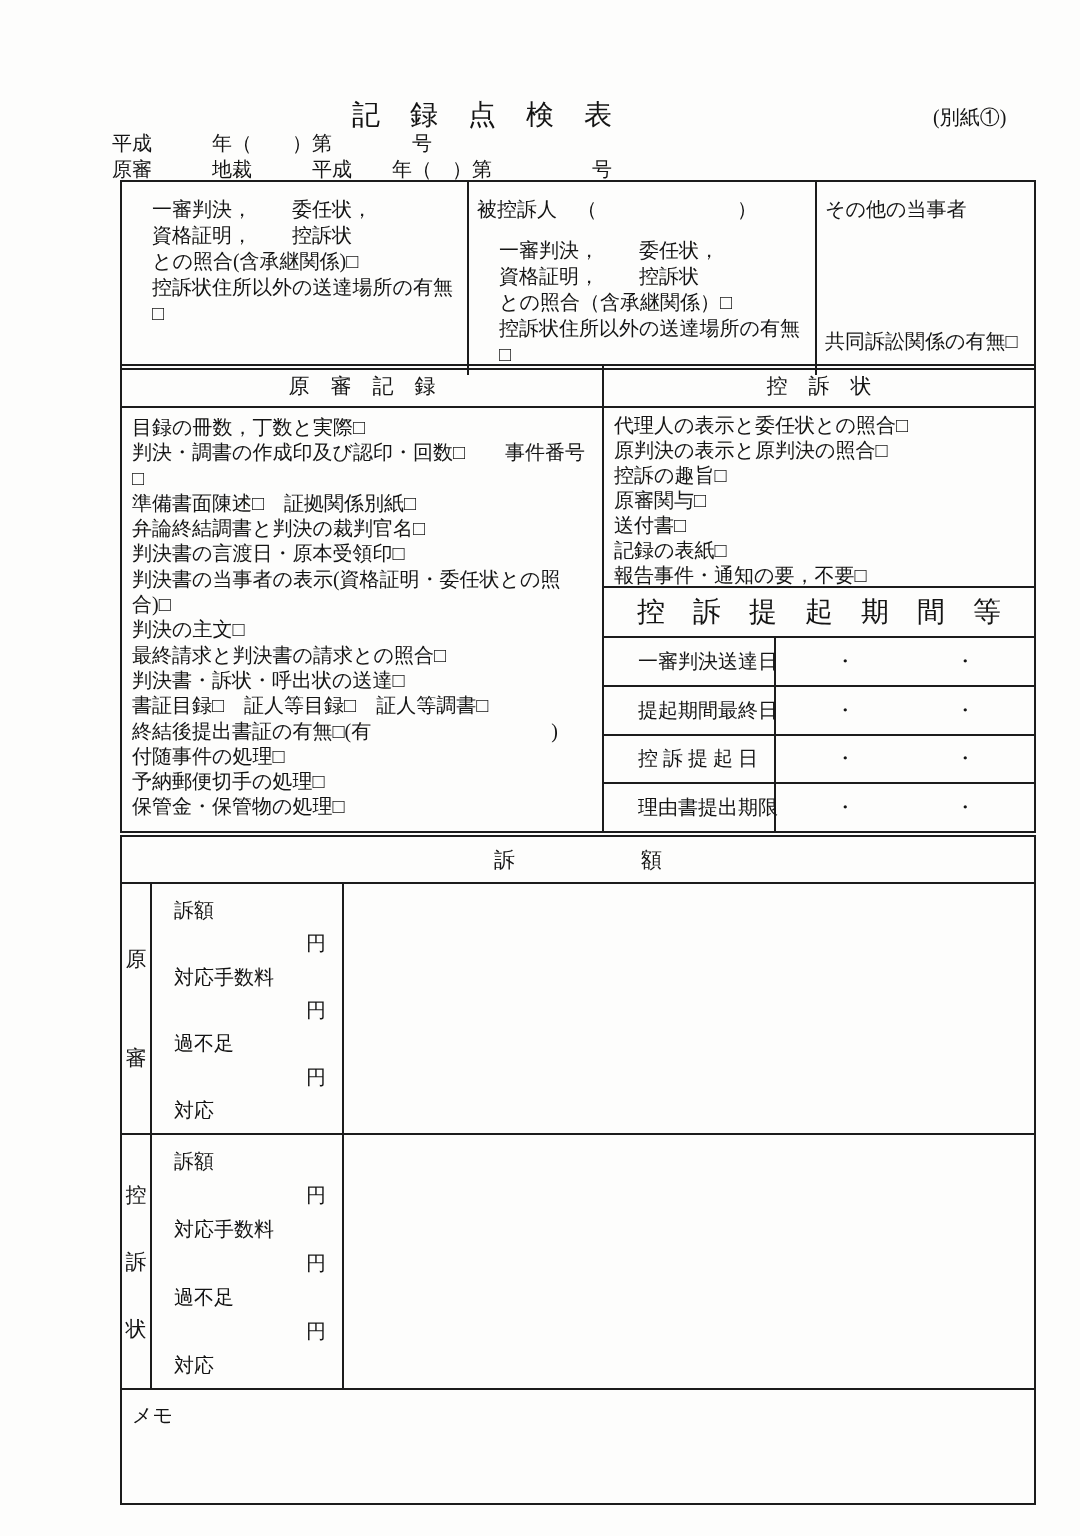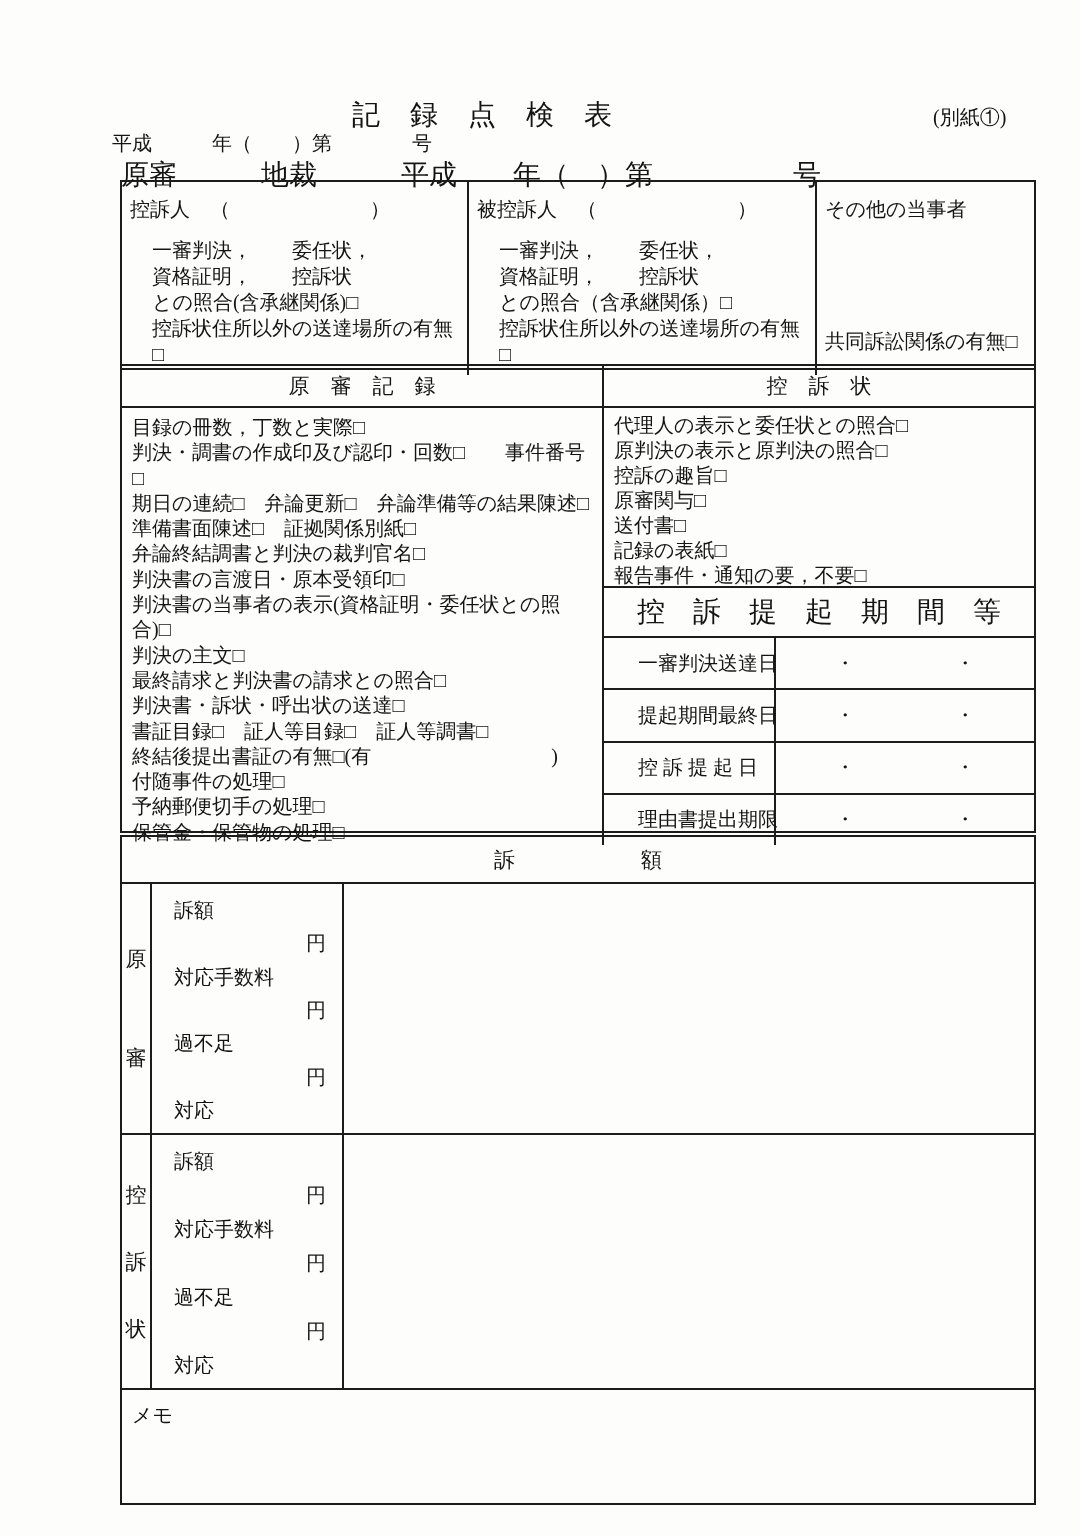--- a/index.html
+++ b/index.html
@@ -7,21 +7,21 @@
   .page {
     position:relative; width:1080px; height:1536px;
     background:#fdfdfc; color:#141414;
     font-family:"Liberation Serif","DejaVu Serif",serif;
     overflow:hidden;
   }
   .abs { position:absolute; }
   .title { left:352px; top:96px; font-size:28px; letter-spacing:1px; }
   .attach { left:933px; top:104px; font-size:20px; }
   .case1 { left:112px; top:130px; font-size:20px; }
-  .case2 { left:121px; top:156px; font-size:28px; }
+  .case2 { left:112px; top:156px; font-size:20px; }
 
   .sec { left:120px; width:916px; border:2px solid #1c1c1c; background:transparent; }
 
   
   .parties { top:180px; height:190px; display:grid; grid-template-columns:345px 348px 1fr; }
   .pcell { padding:14px 8px 8px 8px; font-size:20px; }
   .pcell + .pcell { border-left:2px solid #1c1c1c; }
   .ptitle { margin-bottom:14px; }
   .plist { margin-left:22px; line-height:26px; }
   .others { display:flex; flex-direction:column; justify-content:space-between; padding-bottom:20px; }
@@ -60,21 +60,20 @@
 
 <div class="page">
 
   <div class="abs title">記　録　点　検　表</div>
   <div class="abs attach">(別紙①)</div>
   <div class="abs case1">平成　　　年（　　）第　　　　号</div>
   <div class="abs case2">原審　　　地裁　　　平成　　年（　）第　　　　　号</div>
 
   <div class="abs sec parties">
     <div class="pcell">
-      <div class="ptitle">控訴人　（　　　　　　　）</div>
       <div class="plist">
         <div>一審判決，　　委任状，</div>
         <div>資格証明，　　控訴状</div>
         <div>との照合(含承継関係)□</div>
         <div>控訴状住所以外の送達場所の有無□</div>
       </div>
     </div>
     <div class="pcell">
       <div class="ptitle">被控訴人　（　　　　　　　）</div>
       <div class="plist">
@@ -89,21 +88,20 @@
       <div>共同訴訟関係の有無□</div>
     </div>
   </div>
 
   <div class="abs sec record">
     <div class="rec-left">
       <div class="rec-header">原　審　記　録</div>
       <div class="rec-items-left">
         <div>目録の冊数，丁数と実際□</div>
         <div>判決・調書の作成印及び認印・回数□　　事件番号□</div>
-        <div>期日の連続□　弁論更新□　弁論準備等の結果陳述□</div>
         <div>準備書面陳述□　証拠関係別紙□</div>
         <div>弁論終結調書と判決の裁判官名□</div>
         <div>判決書の言渡日・原本受領印□</div>
         <div>判決書の当事者の表示(資格証明・委任状との照合)□</div>
         <div>判決の主文□</div>
         <div>最終請求と判決書の請求との照合□</div>
         <div>判決書・訴状・呼出状の送達□</div>
         <div>書証目録□　証人等目録□　証人等調書□</div>
         <div>終結後提出書証の有無□(有　　　　　　　　　)</div>
         <div>付随事件の処理□</div>

